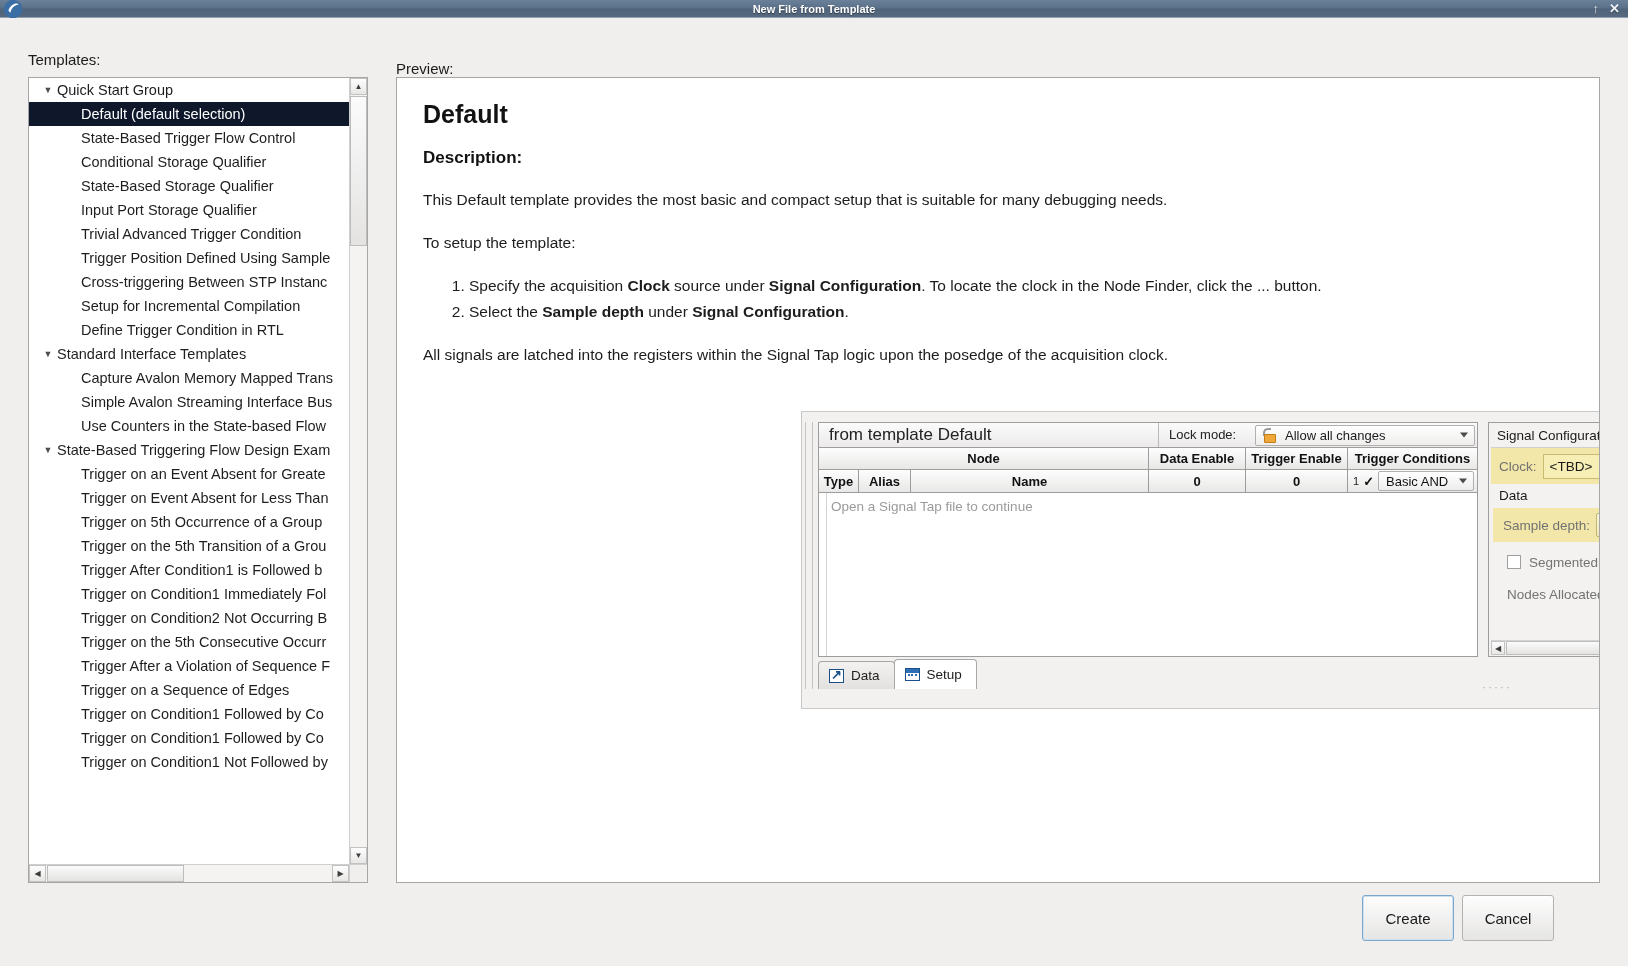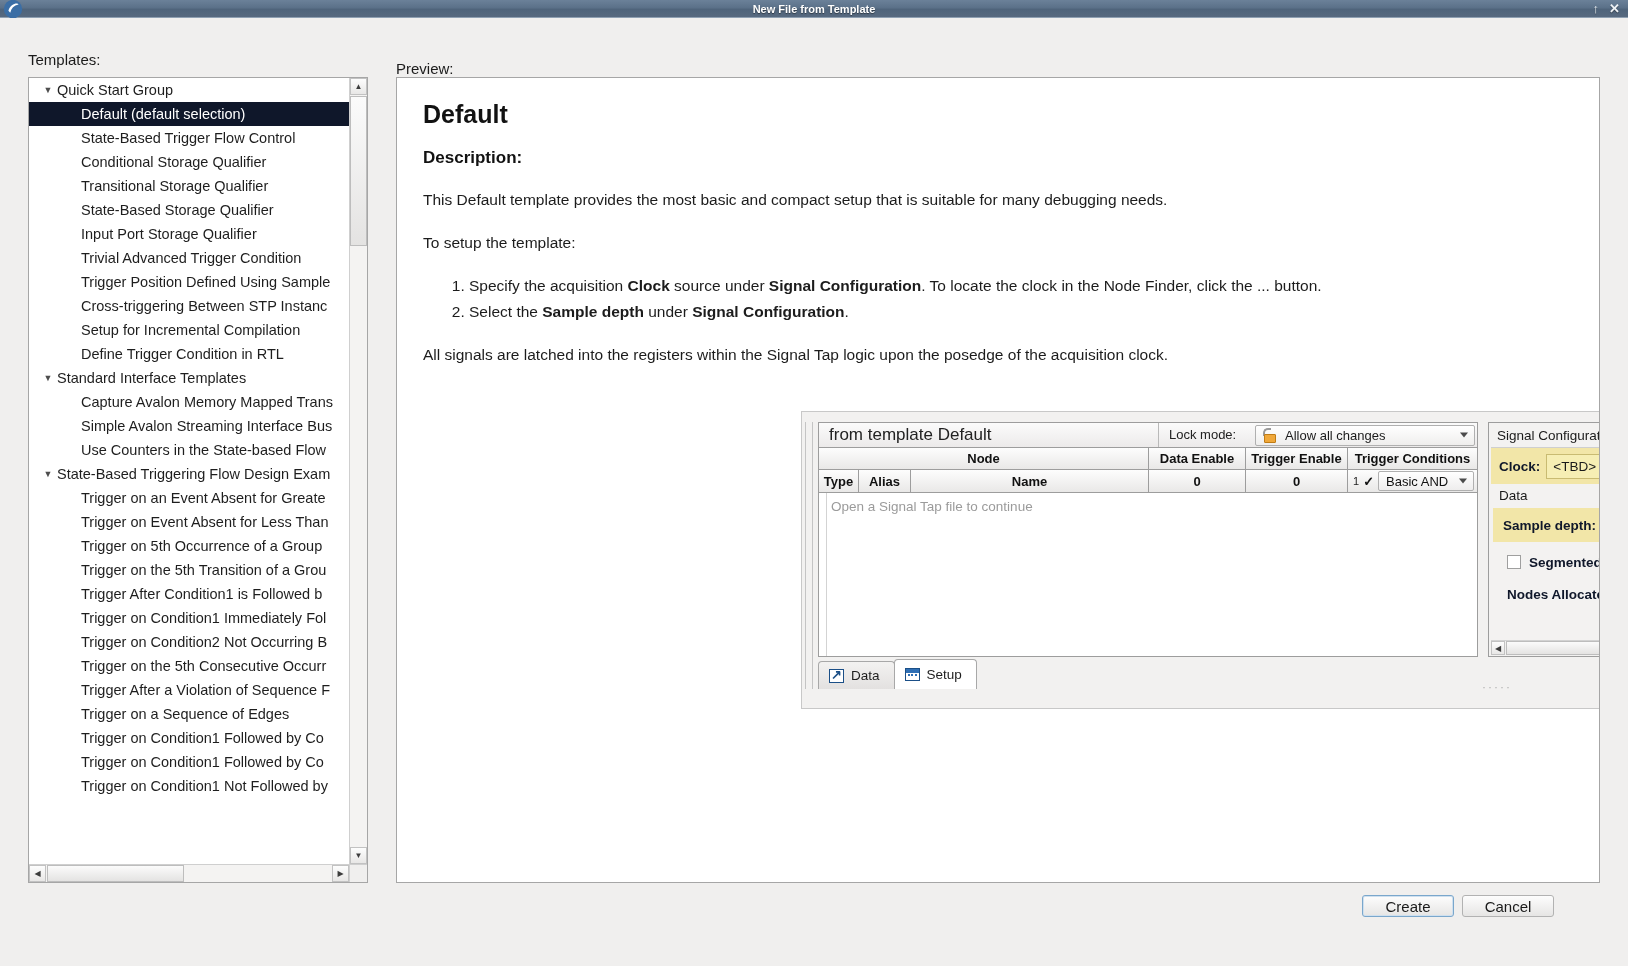--- a/index.html
+++ b/index.html
@@ -204,21 +204,21 @@
   }
   #sc-body {
     position: absolute; left: 2px; top: 24px; right: 16px; bottom: 16px;
     background: #f3f2f1; border-top: 1px solid #cfcfcf;
   }
   .hl { background: #f2e6a8; }
   #row-clock {
     position: absolute; left: 0; top: 0; right: 0; height: 36px;
     display: flex; align-items: center;
   }
-  .lbl { font-size: 13.5px; color: #0f172a; font-weight: bold; }
+  .lbl { font-size: 13.5px; color: #737373; }
   #clock-label { margin-left: 8px; margin-right: 6px; }
   #clock-input {
     flex: 1 1 auto; height: 25px; background: #f6eeb4;
     border: 1px solid #c9bb72; display: flex; align-items: center;
     padding-left: 6px; font-size: 13.5px; color: #1a1a1a;
   }
   #lbl-data { position: absolute; left: 8px; top: 40px; font-size: 13.5px; color: #1a1a1a; }
   #row-depth {
     position: absolute; left: 2px; top: 60px; right: 0; height: 34px;
     display: flex; align-items: center;
@@ -291,21 +291,21 @@
     letter-spacing: 2px;
   }
   #stp-leftbar {
     position: absolute; left: 3px; top: 10px; width: 8px; height: 267px;
     border-left: 1px solid #c4c4c4; border-right: 1px solid #c4c4c4;
     background: #f2f1f0;
   }
 
   
   .btn {
-    position: absolute; height: 22px; border-radius: 3px;
+    position: absolute; height: 46px; border-radius: 3px;
     background: linear-gradient(to bottom,#fdfdfd,#e6e5e4);
     border: 1px solid #b2b2b2;
     font-size: 15px; color: #1a1a1a;
     display: flex; align-items: center; justify-content: center;
     cursor: pointer;
   }
   #btn-create { left: 1362px; top: 877px; width: 92px; border-color: #7aa7cc; box-shadow: 0 0 0 1px #cfe0ef inset; }
   #btn-cancel { left: 1462px; top: 877px; width: 92px; }
 </style>
 </head>
@@ -327,21 +327,20 @@
 
   <div class="section-label" id="lbl-templates">Templates:</div>
   <div class="section-label" id="lbl-preview">Preview:</div>
 
   <div id="tree-frame">
     <div id="tree-scroll">
         <div class="tree-row group"><span class="tw">▼</span><span>Quick Start Group</span></div>
         <div class="tree-row child selected"><span>Default (default selection)</span></div>
         <div class="tree-row child"><span>State-Based Trigger Flow Control</span></div>
         <div class="tree-row child"><span>Conditional Storage Qualifier</span></div>
-        <div class="tree-row child"><span>Transitional Storage Qualifier</span></div>
         <div class="tree-row child"><span>State-Based Storage Qualifier</span></div>
         <div class="tree-row child"><span>Input Port Storage Qualifier</span></div>
         <div class="tree-row child"><span>Trivial Advanced Trigger Condition</span></div>
         <div class="tree-row child"><span>Trigger Position Defined Using Sample</span></div>
         <div class="tree-row child"><span>Cross-triggering Between STP Instanc</span></div>
         <div class="tree-row child"><span>Setup for Incremental Compilation</span></div>
         <div class="tree-row child"><span>Define Trigger Condition in RTL</span></div>
         <div class="tree-row group"><span class="tw">▼</span><span>Standard Interface Templates</span></div>
         <div class="tree-row child"><span>Capture Avalon Memory Mapped Trans</span></div>
         <div class="tree-row child"><span>Simple Avalon Streaming Interface Bus</span></div>

